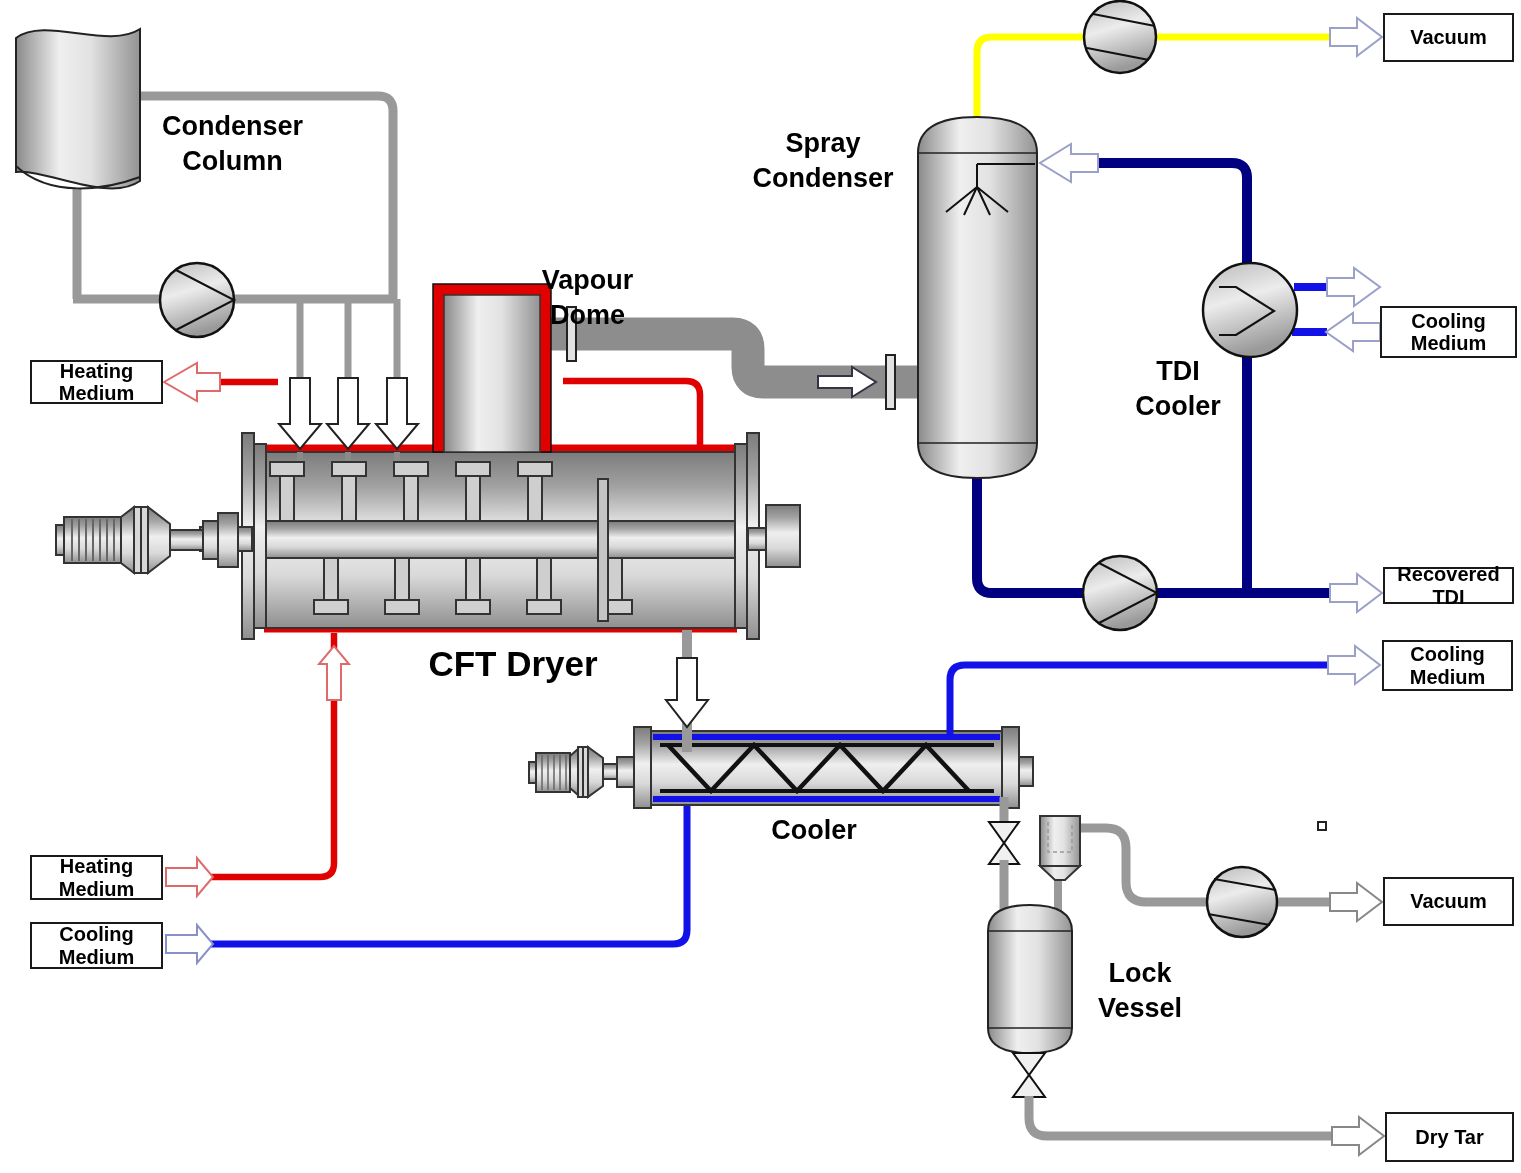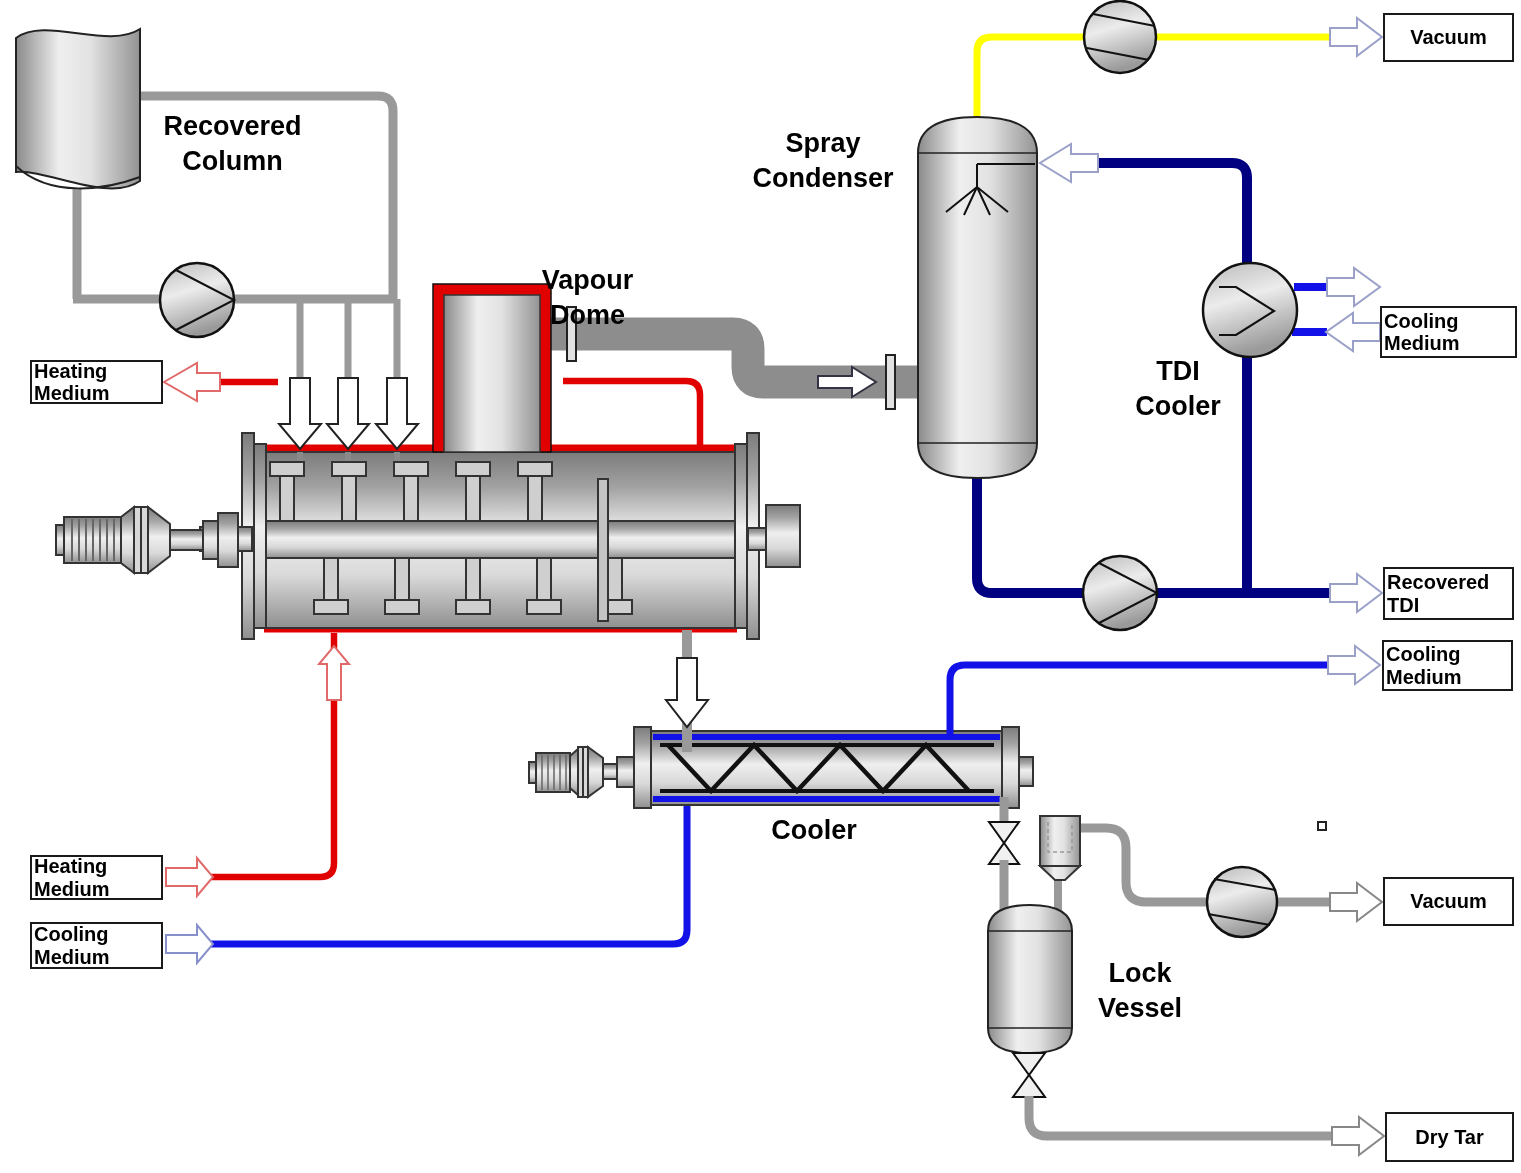--- a/index.html
+++ b/index.html
@@ -1,20 +1,20 @@
 <!DOCTYPE html>
 <html><head>
 <meta charset="utf-8">
 <style>
   html,body{margin:0;padding:0;background:#ffffff;}
   #stage{position:relative;width:1521px;height:1173px;background:#ffffff;overflow:hidden;
          font-family:"Liberation Sans",sans-serif;}
   #pfd-svg{position:absolute;left:0;top:0;}
   .label-box{position:absolute;background:#ffffff;border:2.5px solid #1a1a1a;
-             display:flex;align-items:center;justify-content:center;text-align:left;
+             display:flex;align-items:center;justify-content:center;text-align:center;
              font-weight:bold;font-size:20px;line-height:1.12;color:#000;box-sizing:border-box;
              padding:2px;}
   .eq-label{position:absolute;text-align:center;font-weight:bold;color:#000;line-height:1.3;}
   .fs27{font-size:27px;}
   .fs35{font-size:35px;}
 </style>
 </head>
 <body>
 
 <div id="stage">
@@ -259,30 +259,31 @@
 
   <g>
     <path d="M1294,287 H1327 M1292,332 H1327" stroke="#1212e8" stroke-width="8" fill="none"></path>
     <circle cx="1250" cy="310" r="47" fill="url(#gP)" stroke="#111" stroke-width="2.5"></circle>
     <path d="M1219,287 H1236 L1274,311 L1236,335 H1219" fill="none" stroke="#111" stroke-width="2.2"></path>
     <polygon points="1327,278 1354,278 1354,268 1380,287 1354,306 1354,296 1327,296" fill="#ffffff" stroke="#9aa0c8" stroke-width="2"></polygon>
     <polygon points="1380,323 1353,323 1353,313 1326,332 1353,351 1353,341 1380,341" fill="#ffffff" stroke="#9aa0c8" stroke-width="2"></polygon>
   </g>
 </svg>
 
-  <div class="eq-label fs27" style="left:110px;top:109px;width:245px;">Recovered Column</div>
+  <div class="eq-label fs27" style="left:110px;top:109px;width:245px;">Condenser Column</div>
   <div class="eq-label fs27" style="left:505px;top:215px;width:165px;margin-top:48px;">Vapour Dome</div>
   <div class="eq-label fs27" style="left:1123px;top:354px;width:110px;">TDI Cooler</div>
   <div class="eq-label fs27" style="left:720px;top:126px;width:206px;">Spray Condenser</div>
+  <div class="eq-label fs35" style="left:363px;top:641px;width:300px;">CFT Dryer</div>
   <div class="eq-label fs27" style="left:713px;top:813px;width:202px;">Cooler</div>
   <div class="eq-label fs27" style="left:1064px;top:956px;width:152px;">Lock Vessel</div>
 
   <div class="label-box" style="left:30px;top:360px;width:133px;height:44px;">Heating Medium</div>
   <div class="label-box" style="left:30px;top:855px;width:133px;height:45px;">Heating Medium</div>
   <div class="label-box" style="left:30px;top:922px;width:133px;height:47px;">Cooling Medium</div>
   <div class="label-box" style="left:1383px;top:13px;width:131px;height:49px;">Vacuum</div>
   <div class="label-box" style="left:1380px;top:306px;width:137px;height:52px;">Cooling Medium</div>
-  <div class="label-box" style="left:1383px;top:567px;width:131px;height:53px;">Recovered TDI</div>
+  <div class="label-box" style="left:1383px;top:567px;width:131px;height:37px;">Recovered TDI</div>
   <div class="label-box" style="left:1382px;top:640px;width:131px;height:51px;">Cooling Medium</div>
   <div class="label-box" style="left:1383px;top:877px;width:131px;height:49px;">Vacuum</div>
   <div class="label-box" style="left:1385px;top:1112px;width:129px;height:50px;">Dry Tar</div>
 
 </div>
 
 </body></html>

